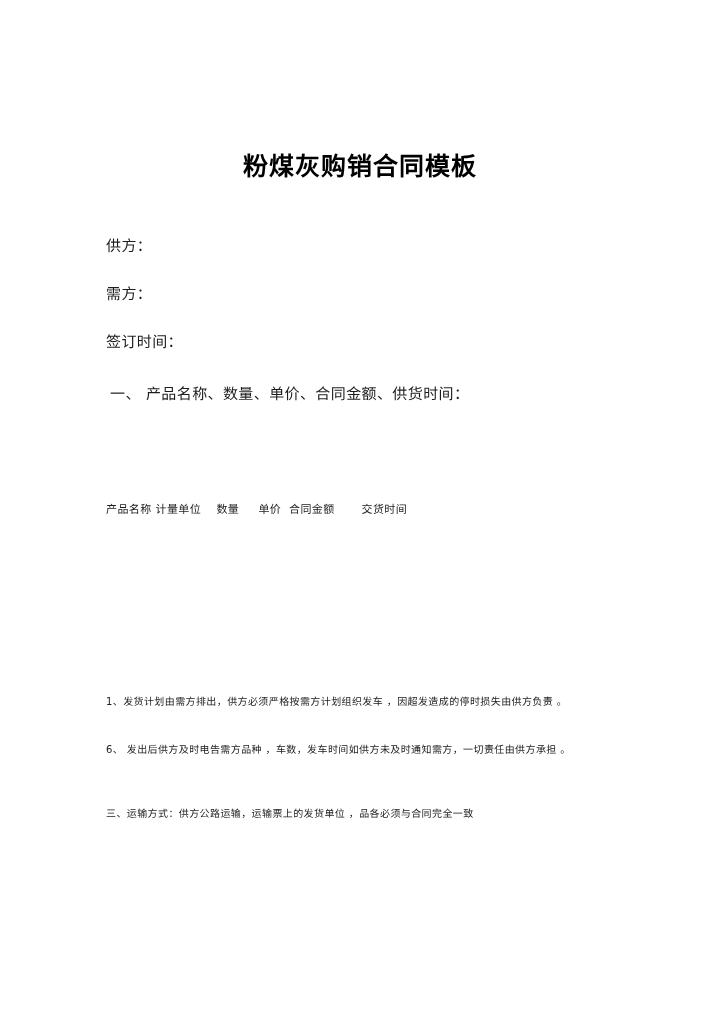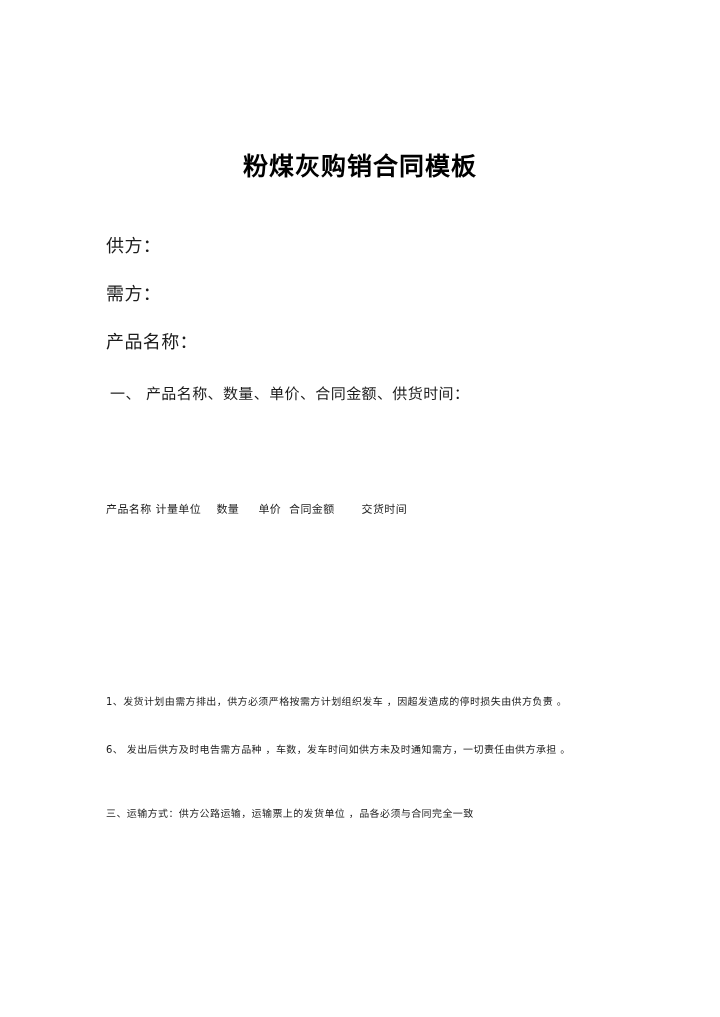--- a/index.html
+++ b/index.html
@@ -46,21 +46,21 @@
     text-align: justify;
     text-justify: inter-ideograph;
   }
   .gap-title {
     height: 46px;
   }
   .gap-para {
     height: 16px;
   }
   .party-line {
-    font-size: 18px;
+    font-size: 15px;
     line-height: 32px;
     color: #1c1c1c;
     margin: 0;
     letter-spacing: 0.4px;
   }
   .gap-party {
     height: 16px;
   }
   .section-heading {
     font-size: 15px;
@@ -99,21 +99,21 @@
     <h1 class="doc-title">粉煤灰购销合同模板</h1>
 
     <div class="gap-title"></div>
 
     <p class="party-line">供方：</p>
     <div class="gap-party"></div>
 
     <p class="party-line">需方：</p>
     <div class="gap-party"></div>
 
-    <p class="party-line">产品名称：</p>
+    <p class="party-line">签订时间：</p>
     <div class="gap-party"></div>
 
     <p class="section-heading">一、  产品名称、数量、单价、合同金额、供货时间：</p>
     <div class="gap-para"></div>
 
     <div class="spec-table">
       <p class="spec-row">产品名称 计量单位　 数量　  单价  合同金额　    交货时间</p>
       <div class="gap-para"></div>
     </div>
 

